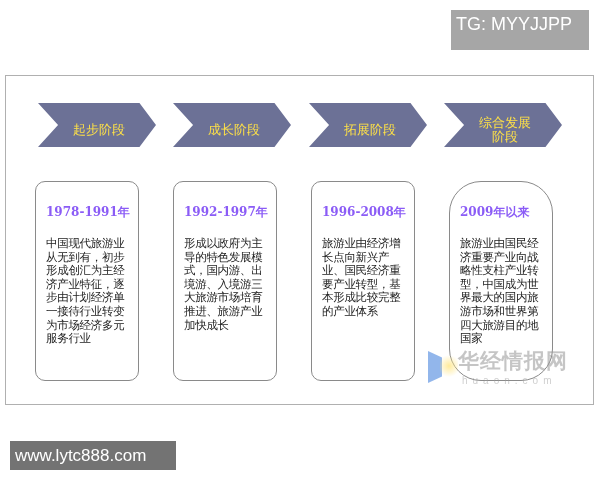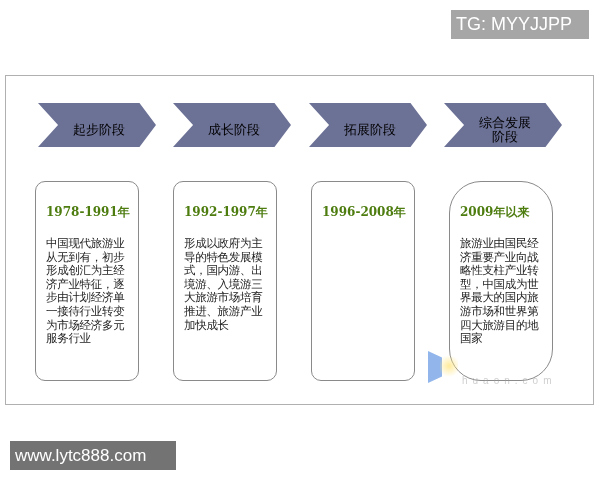--- a/index.html
+++ b/index.html
@@ -2,51 +2,51 @@
 <html><head>
 <meta charset="utf-8">
 <style>
   html, body { margin: 0; padding: 0; }
   body {
     width: 600px; height: 480px; position: relative; overflow: hidden;
     background: #ffffff;
     font-family: "DejaVu Sans", "Liberation Sans", sans-serif;
   }
   .tag-top {
-    position: absolute; left: 451px; top: 10px; width: 138px; height: 29px;
+    position: absolute; left: 451px; top: 10px; width: 138px; height: 40px;
     background: #a6a6a6; color: #ffffff; font-family: "Liberation Sans", sans-serif;
     font-size: 18px; line-height: 29px; padding-left: 5px; box-sizing: border-box;
   }
   .tag-bottom {
     position: absolute; left: 10px; top: 441px; width: 166px; height: 29px;
     background: #737373; color: #ffffff; font-family: "Liberation Sans", sans-serif;
     font-size: 17px; line-height: 29px; padding-left: 5px; box-sizing: border-box;
   }
   .frame {
     position: absolute; left: 5px; top: 75px; width: 589px; height: 330px;
     border: 1px solid #b0b0b0; box-sizing: border-box; background: #ffffff;
   }
   .chevron {
     position: absolute; top: 103px; width: 118px; height: 44px;
     background: #6c7196;
     clip-path: polygon(0 0, 86% 0, 100% 50%, 86% 100%, 0 100%, 17% 50%);
     display: flex; align-items: center; justify-content: center;
   }
   .chevron span {
-    color: #000000; font-size: 13px; line-height: 14px; text-align: center;
+    color: #fde047; font-size: 13px; line-height: 14px; text-align: center;
     padding-left: 10px; padding-right: 6px; width: 64px; margin-top: 10px;
   }
   .card {
     position: absolute; top: 181px; width: 104px; height: 200px;
     border: 1.5px solid #8a8a8a; border-radius: 10px; background: #ffffff;
     box-sizing: border-box; padding: 22px 8px 0 10px;
   }
   .card .year {
     font-family: "DejaVu Serif", "Liberation Serif", serif; font-weight: bold;
-    font-size: 12px; color: #4d7c0f; margin-bottom: 16px; white-space: nowrap;
+    font-size: 12px; color: #8b5cf6; margin-bottom: 16px; white-space: nowrap;
   }
   .card .desc {
     font-size: 11.5px; line-height: 13.6px; color: #222; word-break: break-all;
     letter-spacing: -0.3px;
   }
   .watermark {
     position: absolute; left: 428px; top: 347px; width: 170px; height: 40px;
     pointer-events: none;
   }
   .wm-logo-blue {
@@ -89,25 +89,27 @@
 <div class="card" style="left:35px;">
   <div class="year">1978-1991年</div>
   <div class="desc">中国现代旅游业从无到有，初步形成创汇为主经济产业特征，逐步由计划经济单一接待行业转变为市场经济多元服务行业</div>
 </div>
 <div class="card" style="left:173px;">
   <div class="year">1992-1997年</div>
   <div class="desc">形成以政府为主导的特色发展模式，国内游、出境游、入境游三大旅游市场培育推进、旅游产业加快成长</div>
 </div>
 <div class="card" style="left:311px;">
   <div class="year">1996-2008年</div>
+  <div class="desc">旅游业由经济增长点向新兴产业、国民经济重要产业转型，基本形成比较完整的产业体系</div>
 </div>
 <div class="card" style="left:449px;border-radius:32px;">
   <div class="year">2009年以来</div>
   <div class="desc">旅游业由国民经济重要产业向战略性支柱产业转型，中国成为世界最大的国内旅游市场和世界第四大旅游目的地国家</div>
 </div>
 
 <div class="watermark">
   <div class="wm-logo-blue"></div>
   <div class="wm-logo-yellow"></div>
+  <div class="wm-text">华经情报网</div>
   <div class="wm-sub">huaon.com</div>
 </div>
 
 <div class="tag-bottom">www.lytc888.com</div>
 
 </body></html>

